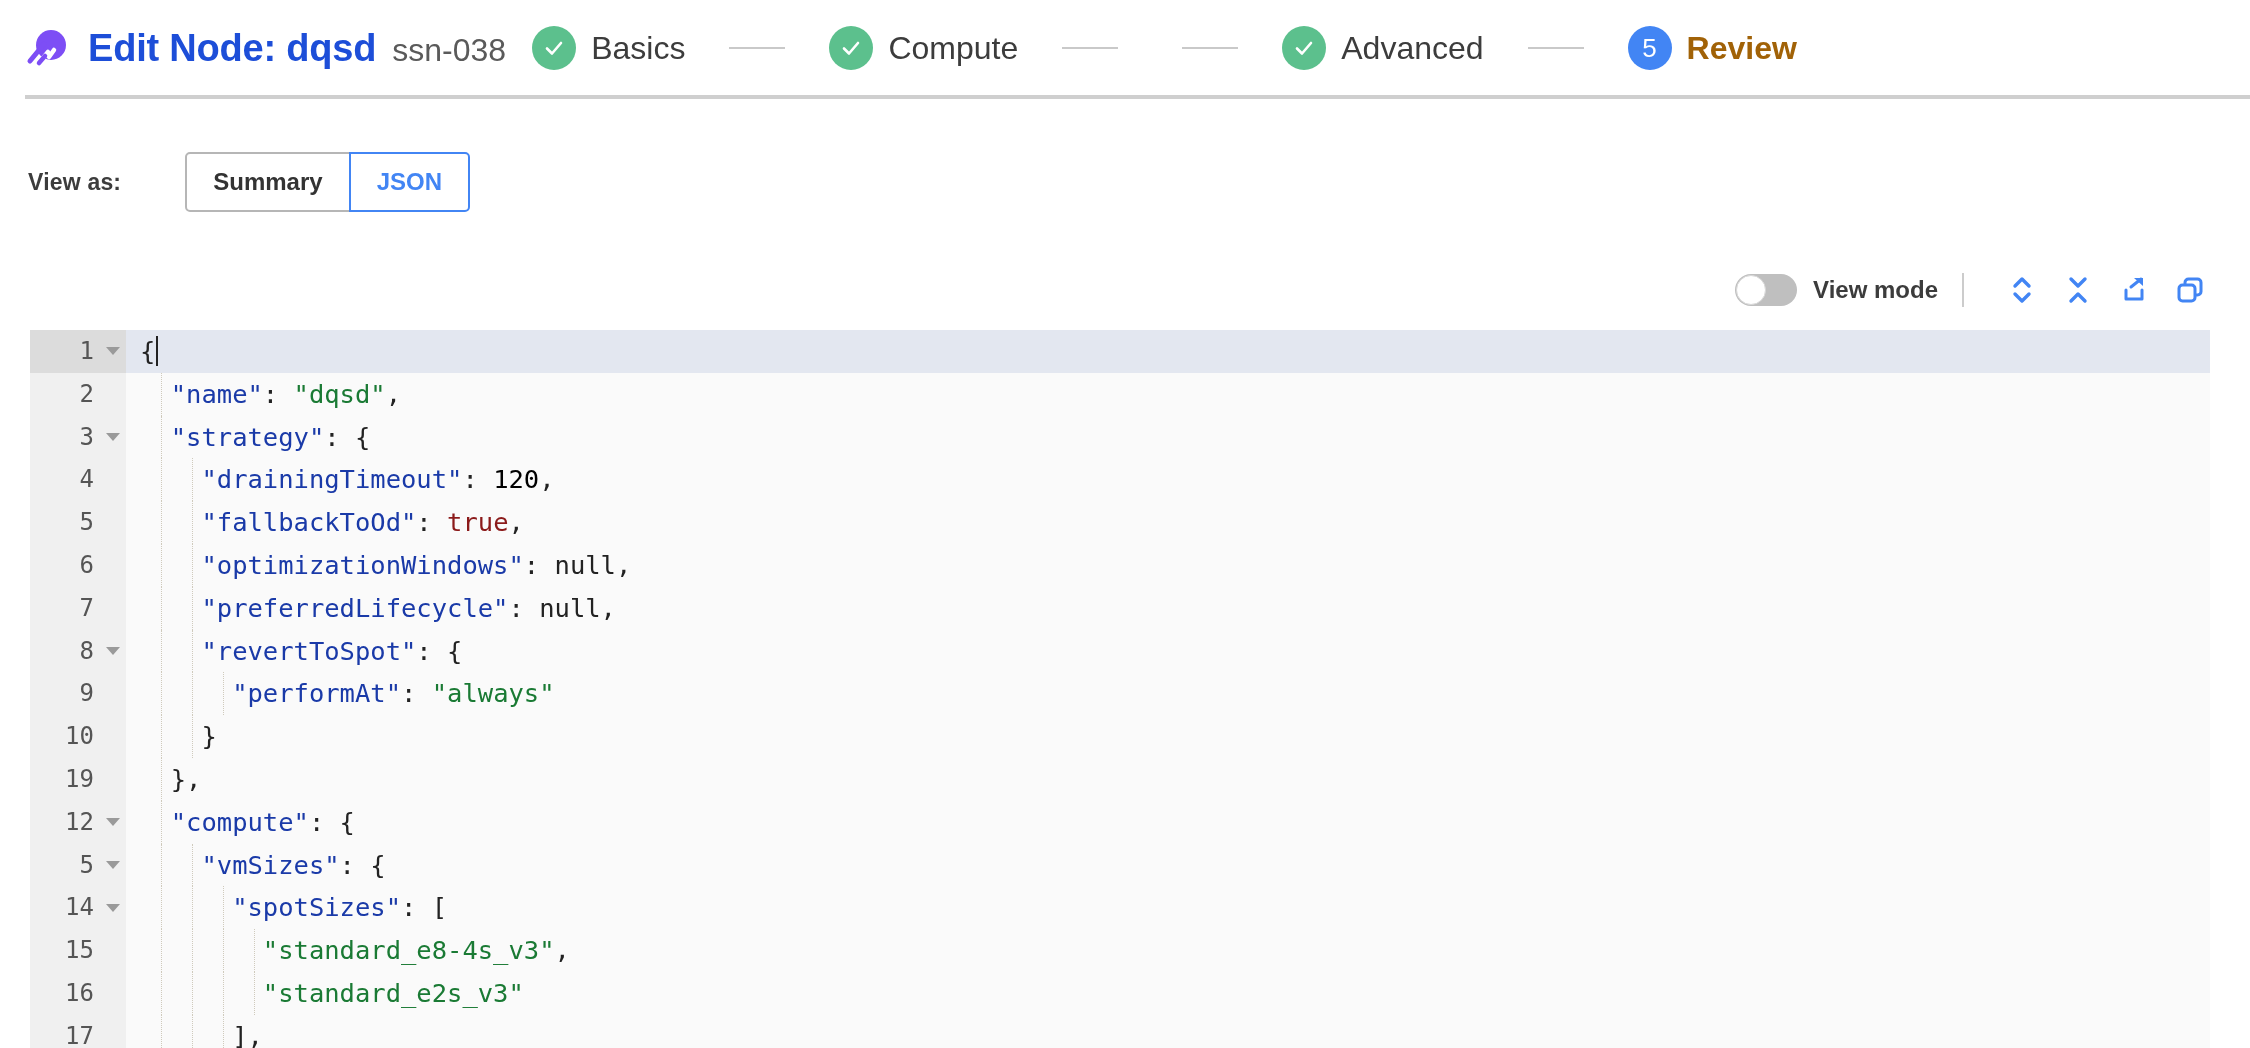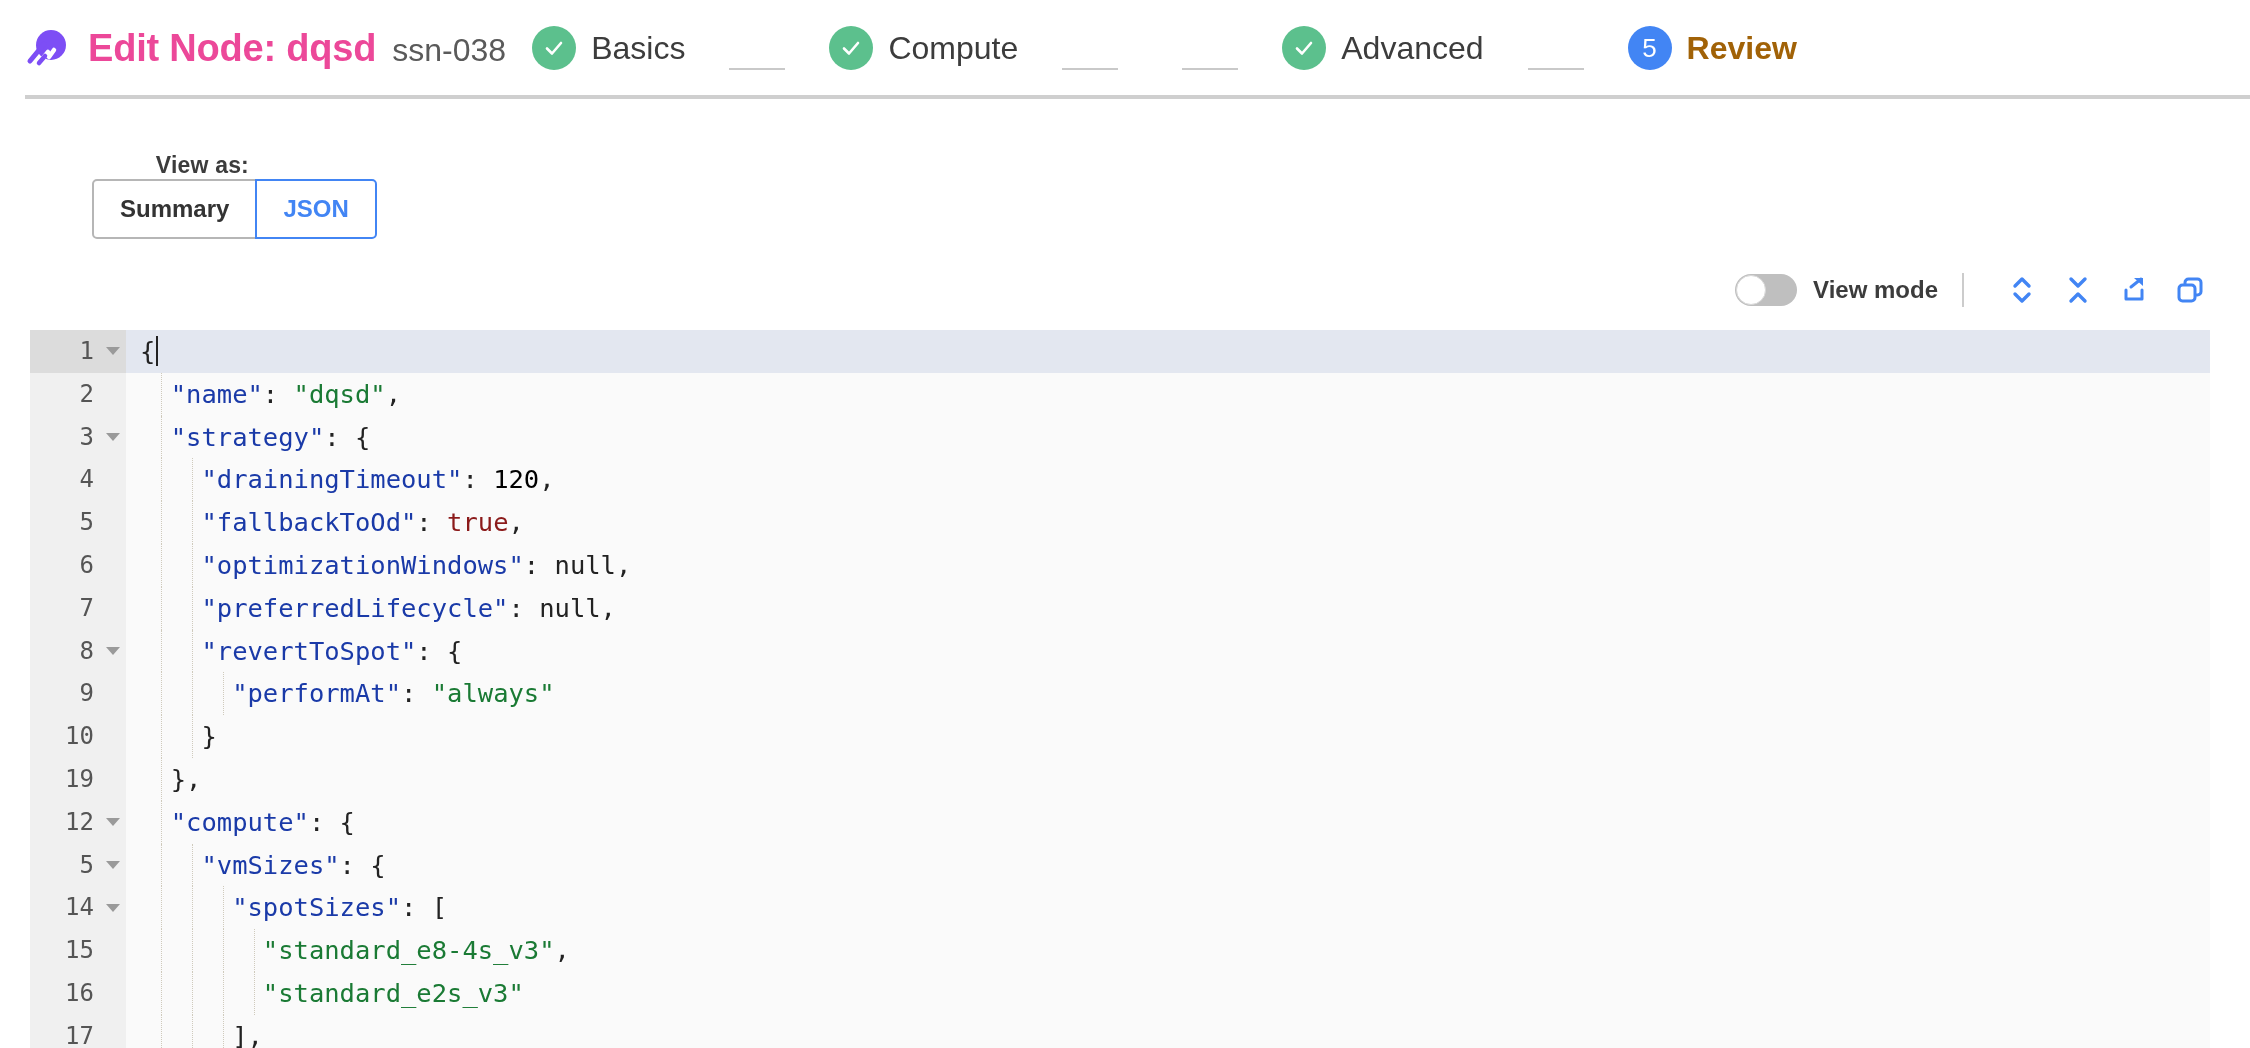--- a/index.html
+++ b/index.html
@@ -20,27 +20,27 @@
   .logo-wrap {
     margin-left: 24px; width: 46px; height: 46px;
     display: flex; align-items: center; justify-content: center;
     flex: 0 0 auto;
   }
   .title-block {
     display: flex; align-items: baseline; margin-left: 18px;
     max-width: 560px; overflow: hidden; white-space: nowrap; flex: 0 0 auto;
   }
   .title-main {
-    font-size: 38px; font-weight: bold; color: #ec4899; letter-spacing: -0.2px; text-align: right;
+    font-size: 38px; font-weight: bold; color: #1d4ed8; letter-spacing: -0.2px; text-align: right;
   }
   .title-sub {
     font-size: 32px; color: #5a5a5a; margin-left: 16px;
   }
   .stepper {
-    display: flex; align-items: flex-end; margin-left: 26px; flex: 1 1 auto;
+    display: flex; align-items: center; margin-left: 26px; flex: 1 1 auto;
     overflow: hidden; white-space: nowrap; gap: 24px;
   }
   .step { display: flex; align-items: center; flex: 0 0 auto; }
   .step-badge {
     width: 44px; height: 44px; border-radius: 50%;
     display: flex; align-items: center; justify-content: center;
     flex: 0 0 auto;
   }
   .step-badge.done { background: #5cc08d; }
   .step-badge.current { background: #4285f4; }
@@ -55,21 +55,21 @@
     width: 56px; height: 2px; background: #c9c9c9; margin: 0 20px; flex: 0 0 auto;
   }
   .header-rule {
     position: absolute; left: 25px; top: 95px; width: 2225px; height: 4px;
     background: #cfcfcf;
   }
 
   
   .viewas-row {
     position: absolute; left: 28px; top: 152px;
-    display: flex; align-items: center; flex-direction: column;
+    display: flex; align-items: center;
   }
   .viewas-label {
     font-size: 23px; font-weight: bold; color: #3c3c3c; letter-spacing: 0.2px;
   }
   .segmented { display: flex; margin-left: 64px; }
   .seg-btn {
     height: 60px; padding: 0 26px;
     display: flex; align-items: center; justify-content: center;
     font-size: 24px; font-weight: bold; background: #fff; cursor: pointer;
   }

